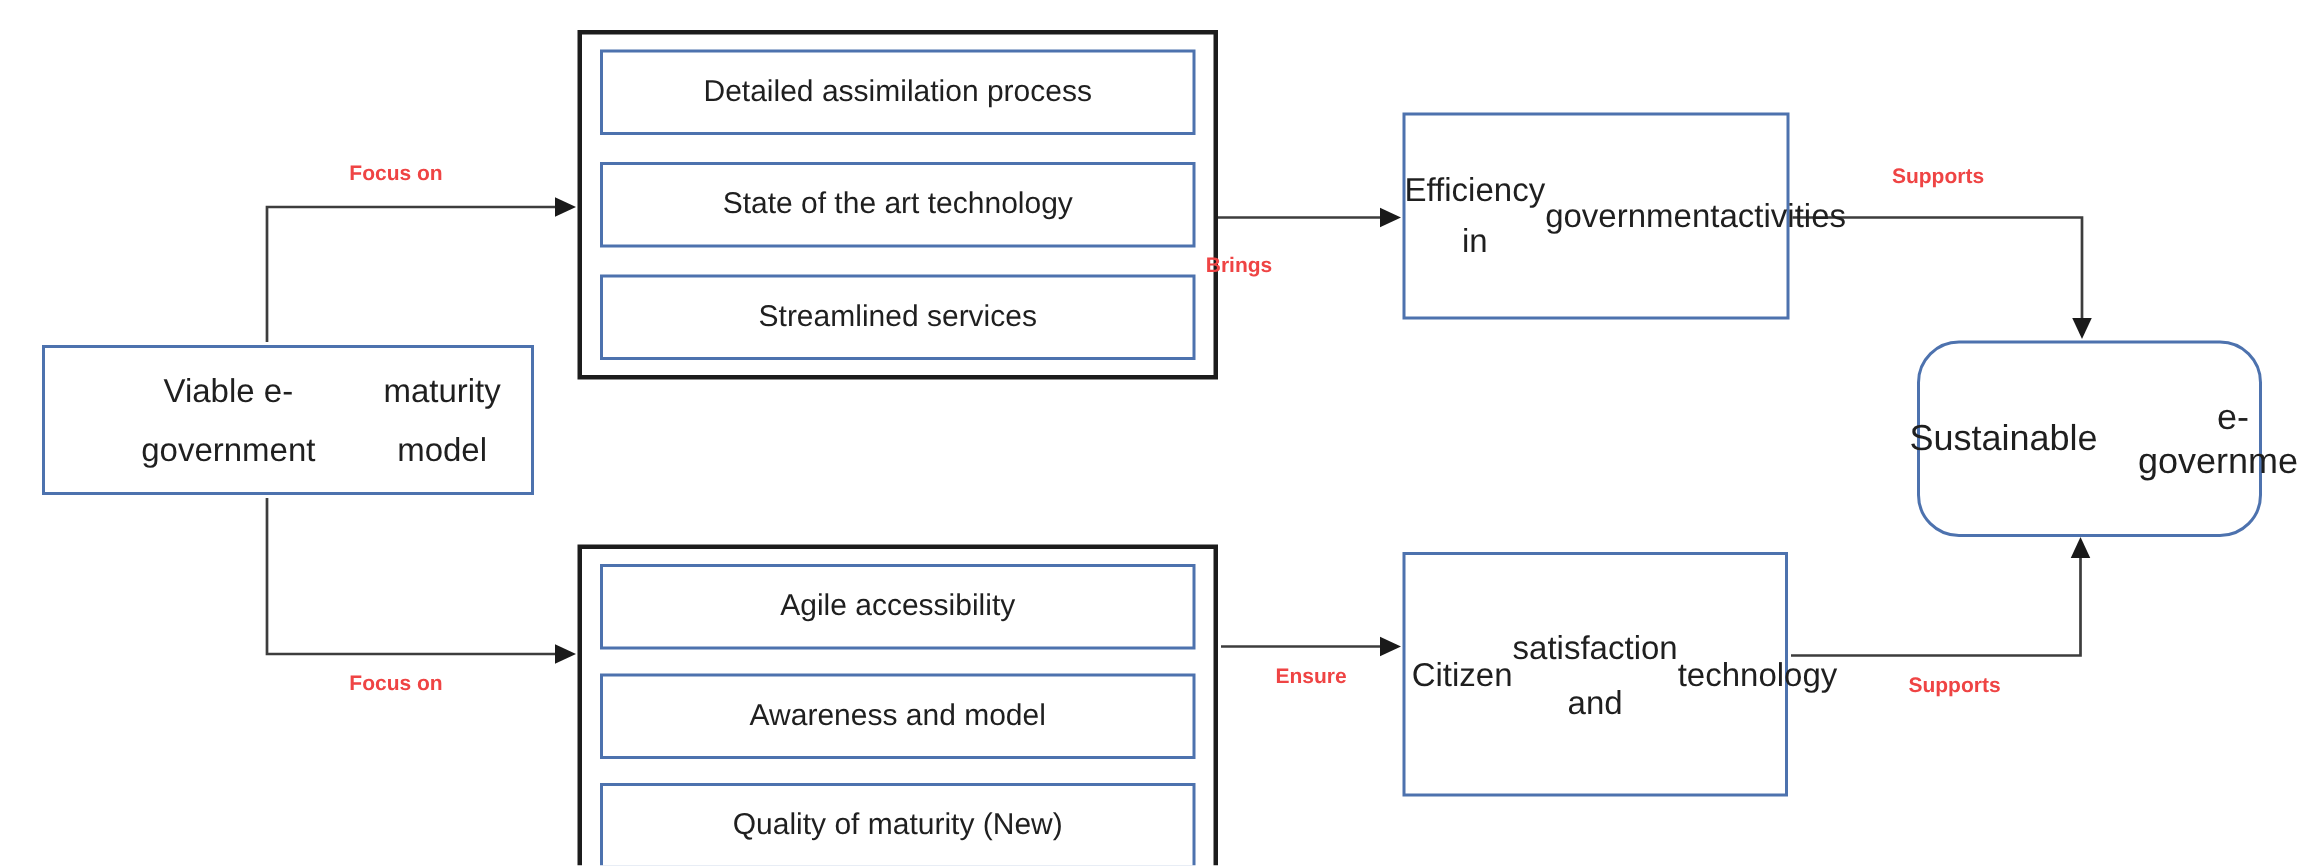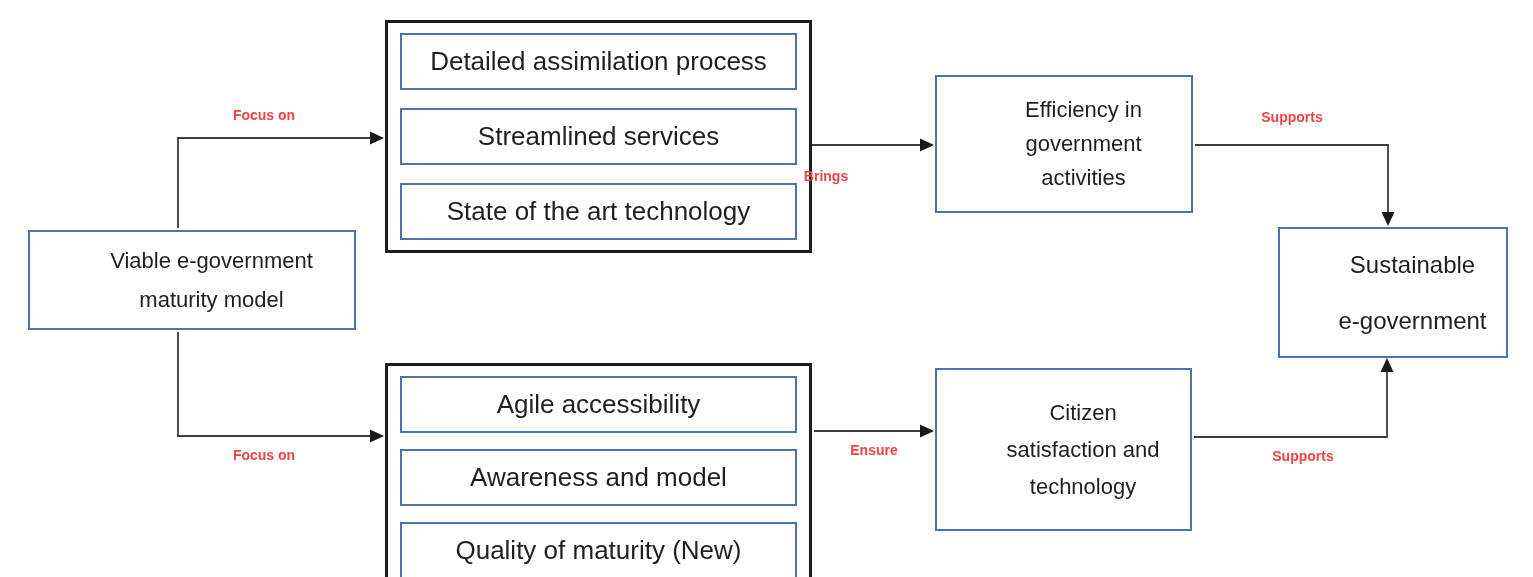--- a/index.html
+++ b/index.html
@@ -19,21 +19,21 @@
     left: 0; top: 0;
     width: 1533px; height: 577px;
     pointer-events: none;
   }
 
   .box {
     position: absolute;
     background: #ffffff;
     border: 2px solid #4d72ae;
     display: flex;
-    flex-direction: column;
+    flex-direction: row;
     align-items: center;
     justify-content: center;
     text-align: center;
     font-size: 22px;
     line-height: 1.55;
     padding-left: 39px;
   }
 
   .root-box {
     left: 28px; top: 230px;
@@ -54,32 +54,33 @@
   .group-bottom { left: 385px; top: 319px; width: 427px; height: 229px; margin-top: 44px; }
 
   .item-box {
     background: #ffffff;
     border: 2px solid #4d72ae;
     height: 57px;
     display: flex;
     align-items: center;
     justify-content: center;
     text-align: center;
-    font-size: 26px;
+    font-size: 20px;
   }
 
   .efficiency-box { left: 935px; top: 75px;  width: 258px; height: 138px; line-height: 34px; }
   .citizen-box    { left: 935px; top: 368px; width: 257px; height: 163px; line-height: 37px; }
 
   .sustainable-box {
     left: 1278px; top: 227px;
     width: 230px; height: 131px;
     font-size: 24px;
     line-height: 29px;
     gap: 27px;
+    border-radius: 28px;
   }
 
   .edge-label {
     position: absolute;
     transform: translateX(-50%);
     font-size: 14px;
     font-weight: bold;
     color: #ef4444;
     white-space: nowrap;
   }
@@ -118,22 +119,22 @@
     <polygon points="1380.5,372 1393.5,372 1387,358" fill="#1a1a1a"></polygon>
   </svg>
 
   <div class="box root-box">
     <span class="line-text">Viable e-government</span>
     <span class="line-text">maturity model</span>
   </div>
 
   <div class="group-box group-top">
     <div class="item-box">Detailed assimilation process</div>
+    <div class="item-box">State of the art technology</div>
     <div class="item-box">Streamlined services</div>
-    <div class="item-box">State of the art technology</div>
   </div>
 
   <div class="group-box group-bottom">
     <div class="item-box">Agile accessibility</div>
     <div class="item-box">Awareness and model</div>
     <div class="item-box">Quality of maturity (New)</div>
   </div>
 
   <div class="box efficiency-box">
     <span class="line-text">Efficiency in</span>

